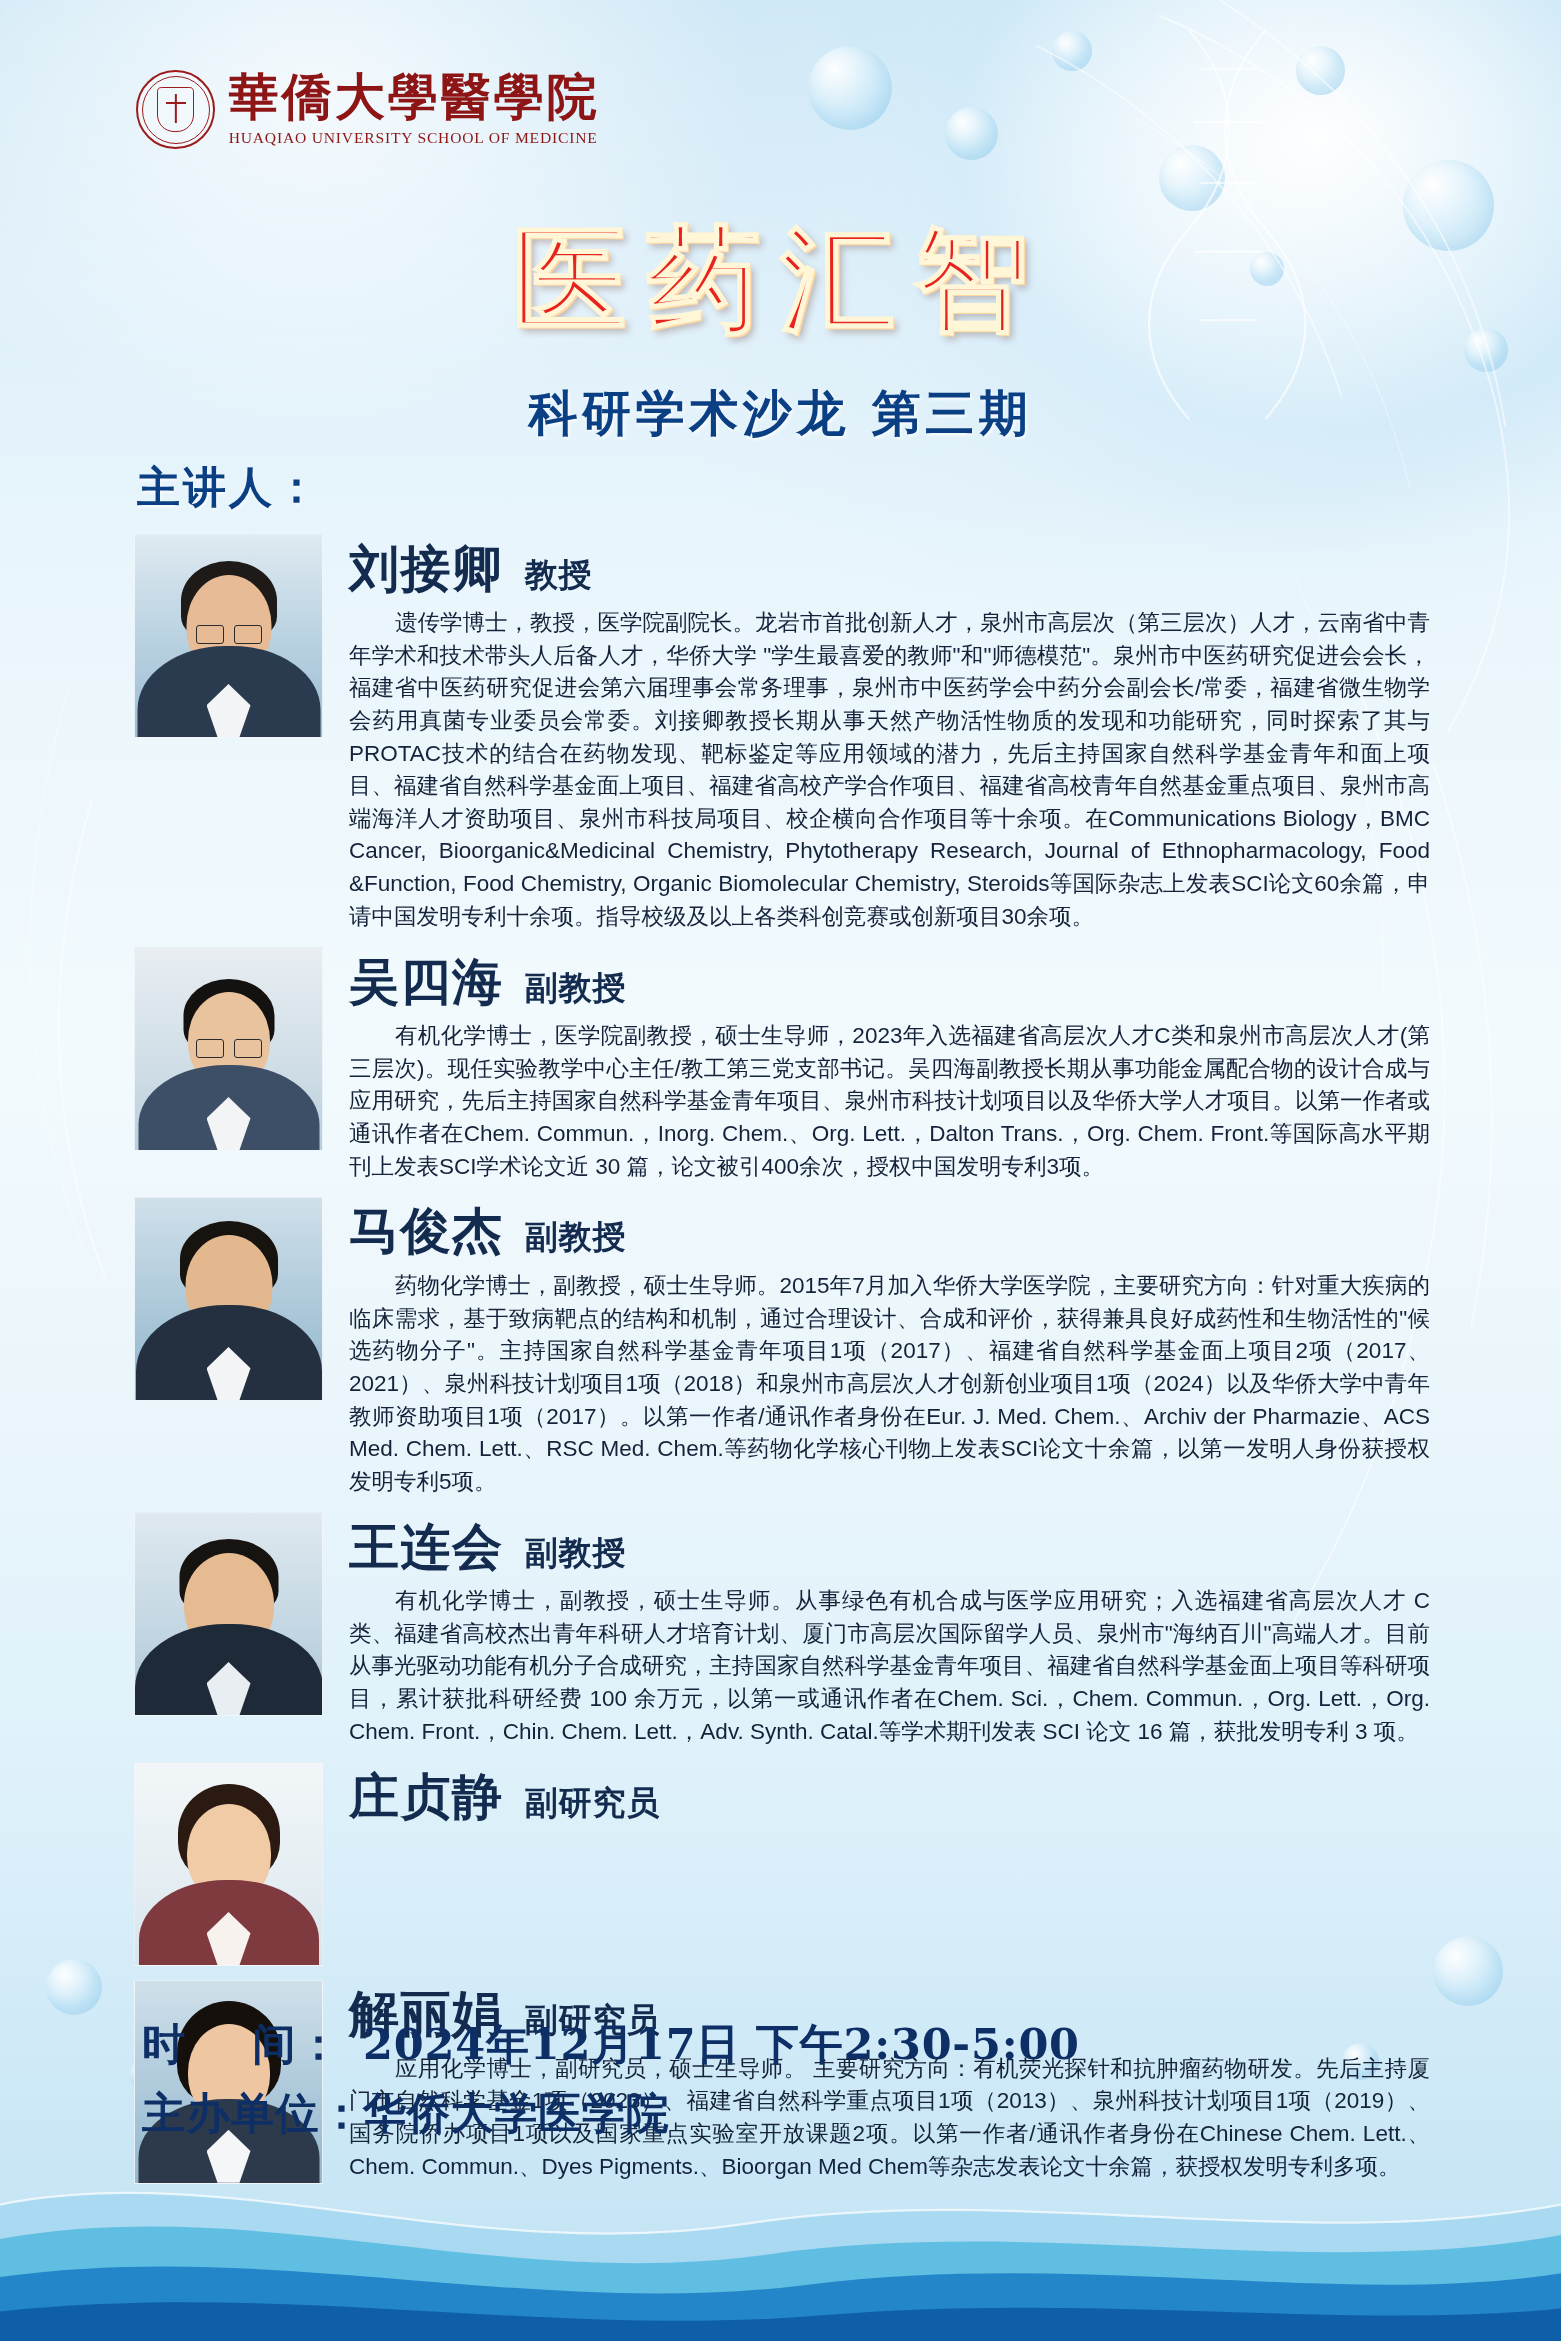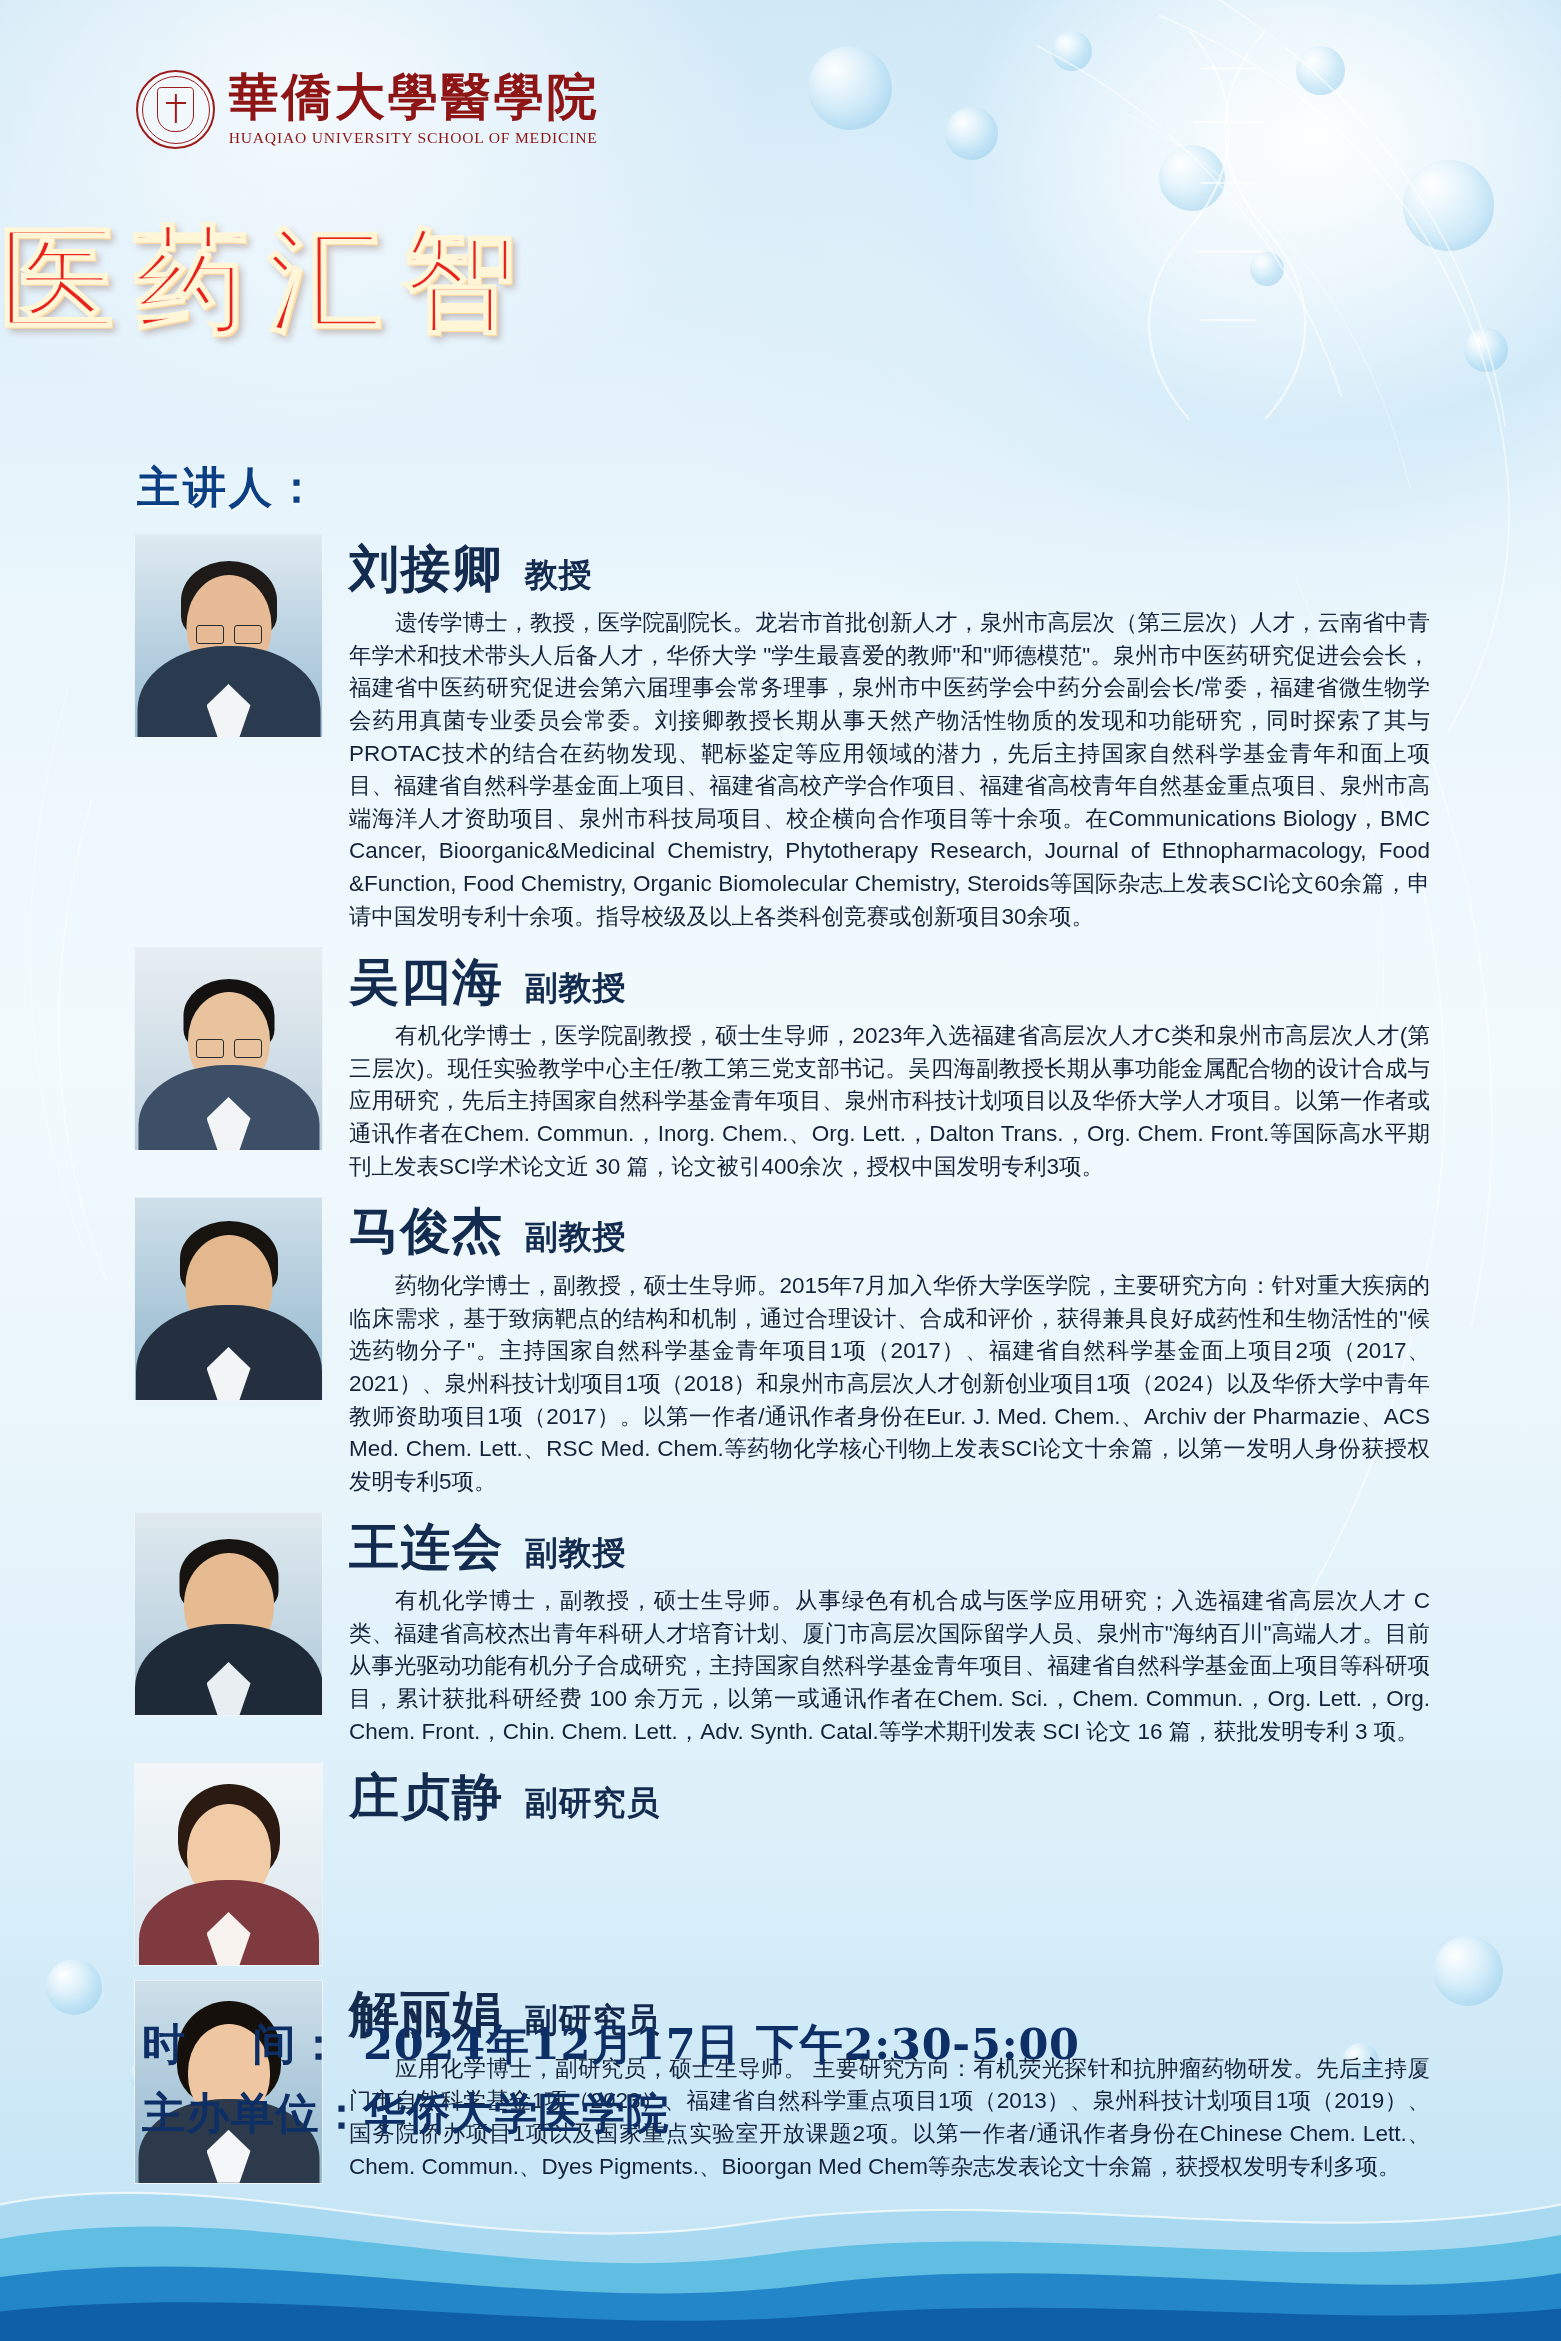--- a/index.html
+++ b/index.html
@@ -92,20 +92,21 @@
     color: #8e1515;
     margin-top: 7.6px;
     white-space: nowrap;
   }
 
   
   .title-main {
     position: absolute;
     top: 204px;
     left: 0; right: 0;
+    text-align: center;
     font-family: "DejaVu Serif", "Liberation Serif", serif;
     font-weight: bold;
     font-size: 114px;
     letter-spacing: 20px;
     color: #e8231c;
     text-shadow:
       0 0 1.5px #fff,
       2.3px 2.3px 0 #ffd9a0,
       4.6px 5.3px 7.6px rgba(90,30,10,0.28);
     -webkit-text-stroke: 1.5px #fff6d8;
@@ -320,20 +321,21 @@
     <div class="logo-seal">
       <div class="seal-inner"></div>
     </div>
     <div>
       <div class="logo-text-cn">華僑大學醫學院</div>
       <div class="logo-text-en">HUAQIAO UNIVERSITY SCHOOL OF MEDICINE</div>
     </div>
   </div>
 
   <div class="title-main">医药汇智</div>
+  <div class="title-sub">科研学术沙龙 第三期</div>
 
   <div class="speakers-label">主讲人：</div>
 
   <div class="speakers">
 
     <div class="speaker">
       <div class="photo">
         <div class="bg" style="background:linear-gradient(180deg,#dfeaf1 0%,#b7d0e0 55%,#9bbdd2 100%);"></div>
         <div class="hair" style="top:26px; width:96px; height:79px; background:#1d1a18;"></div>
         <div class="head" style="top:40px; width:85px; height:101px; background:#e6bb95;"></div>

